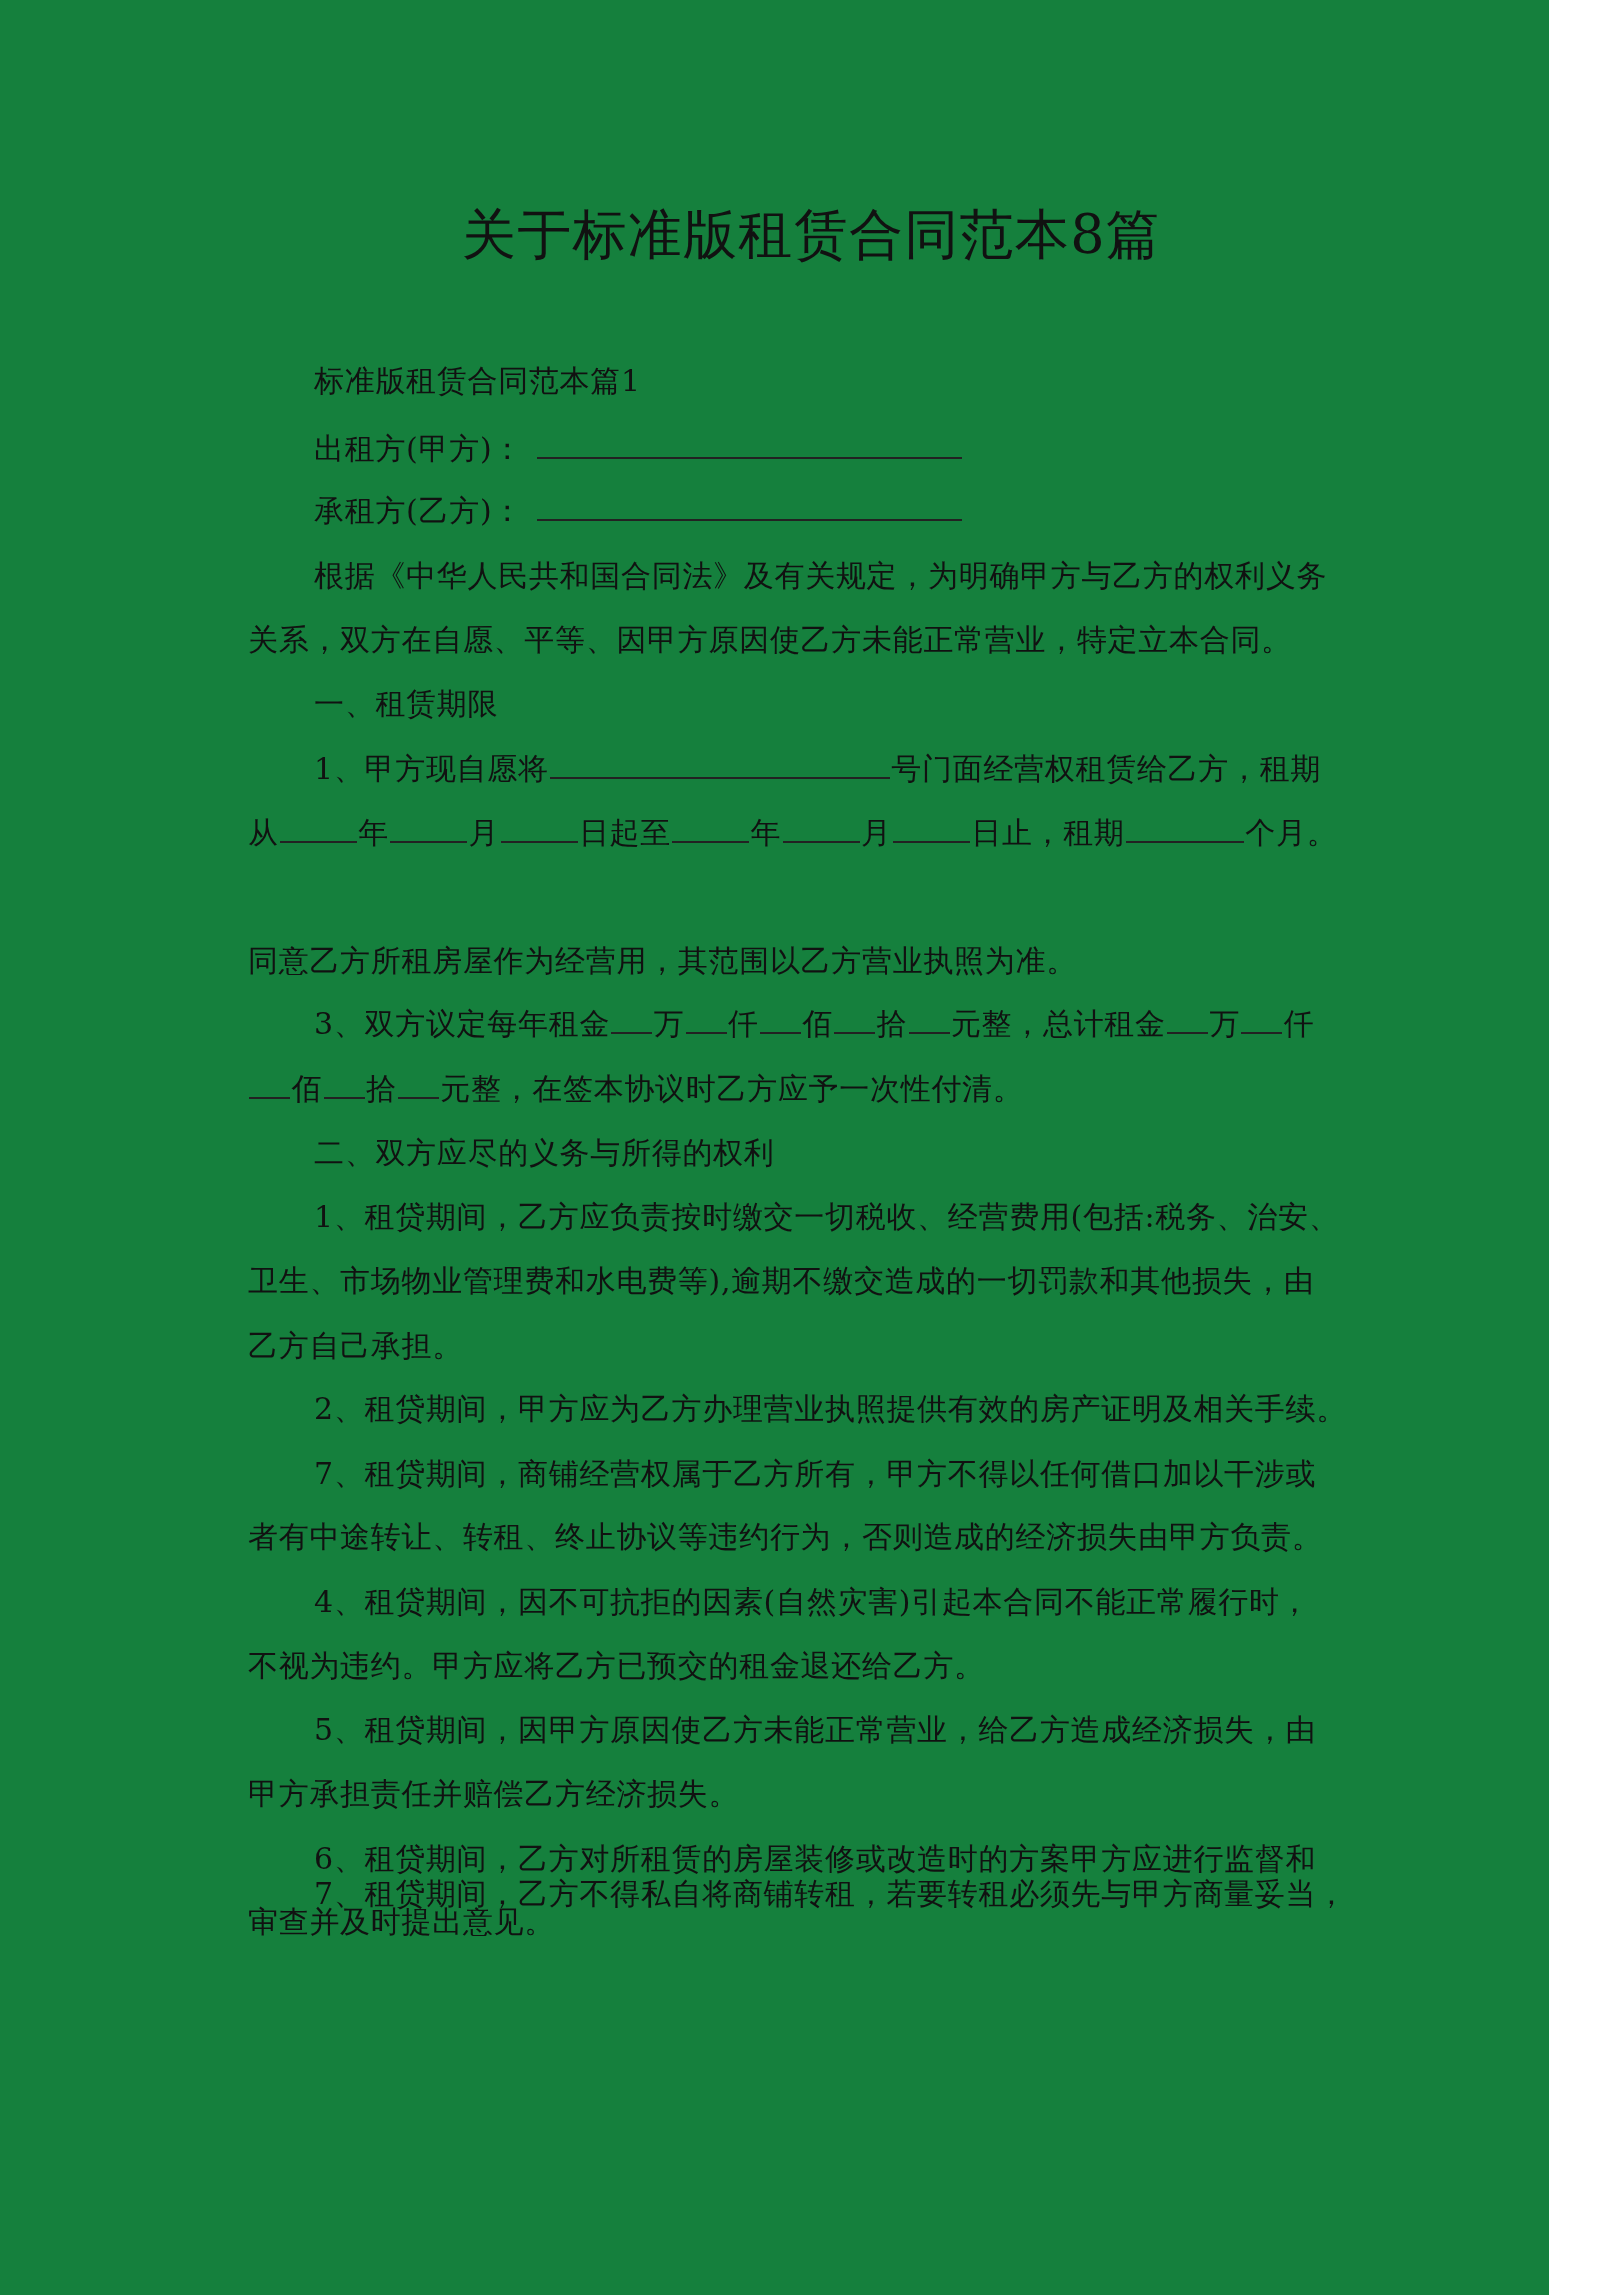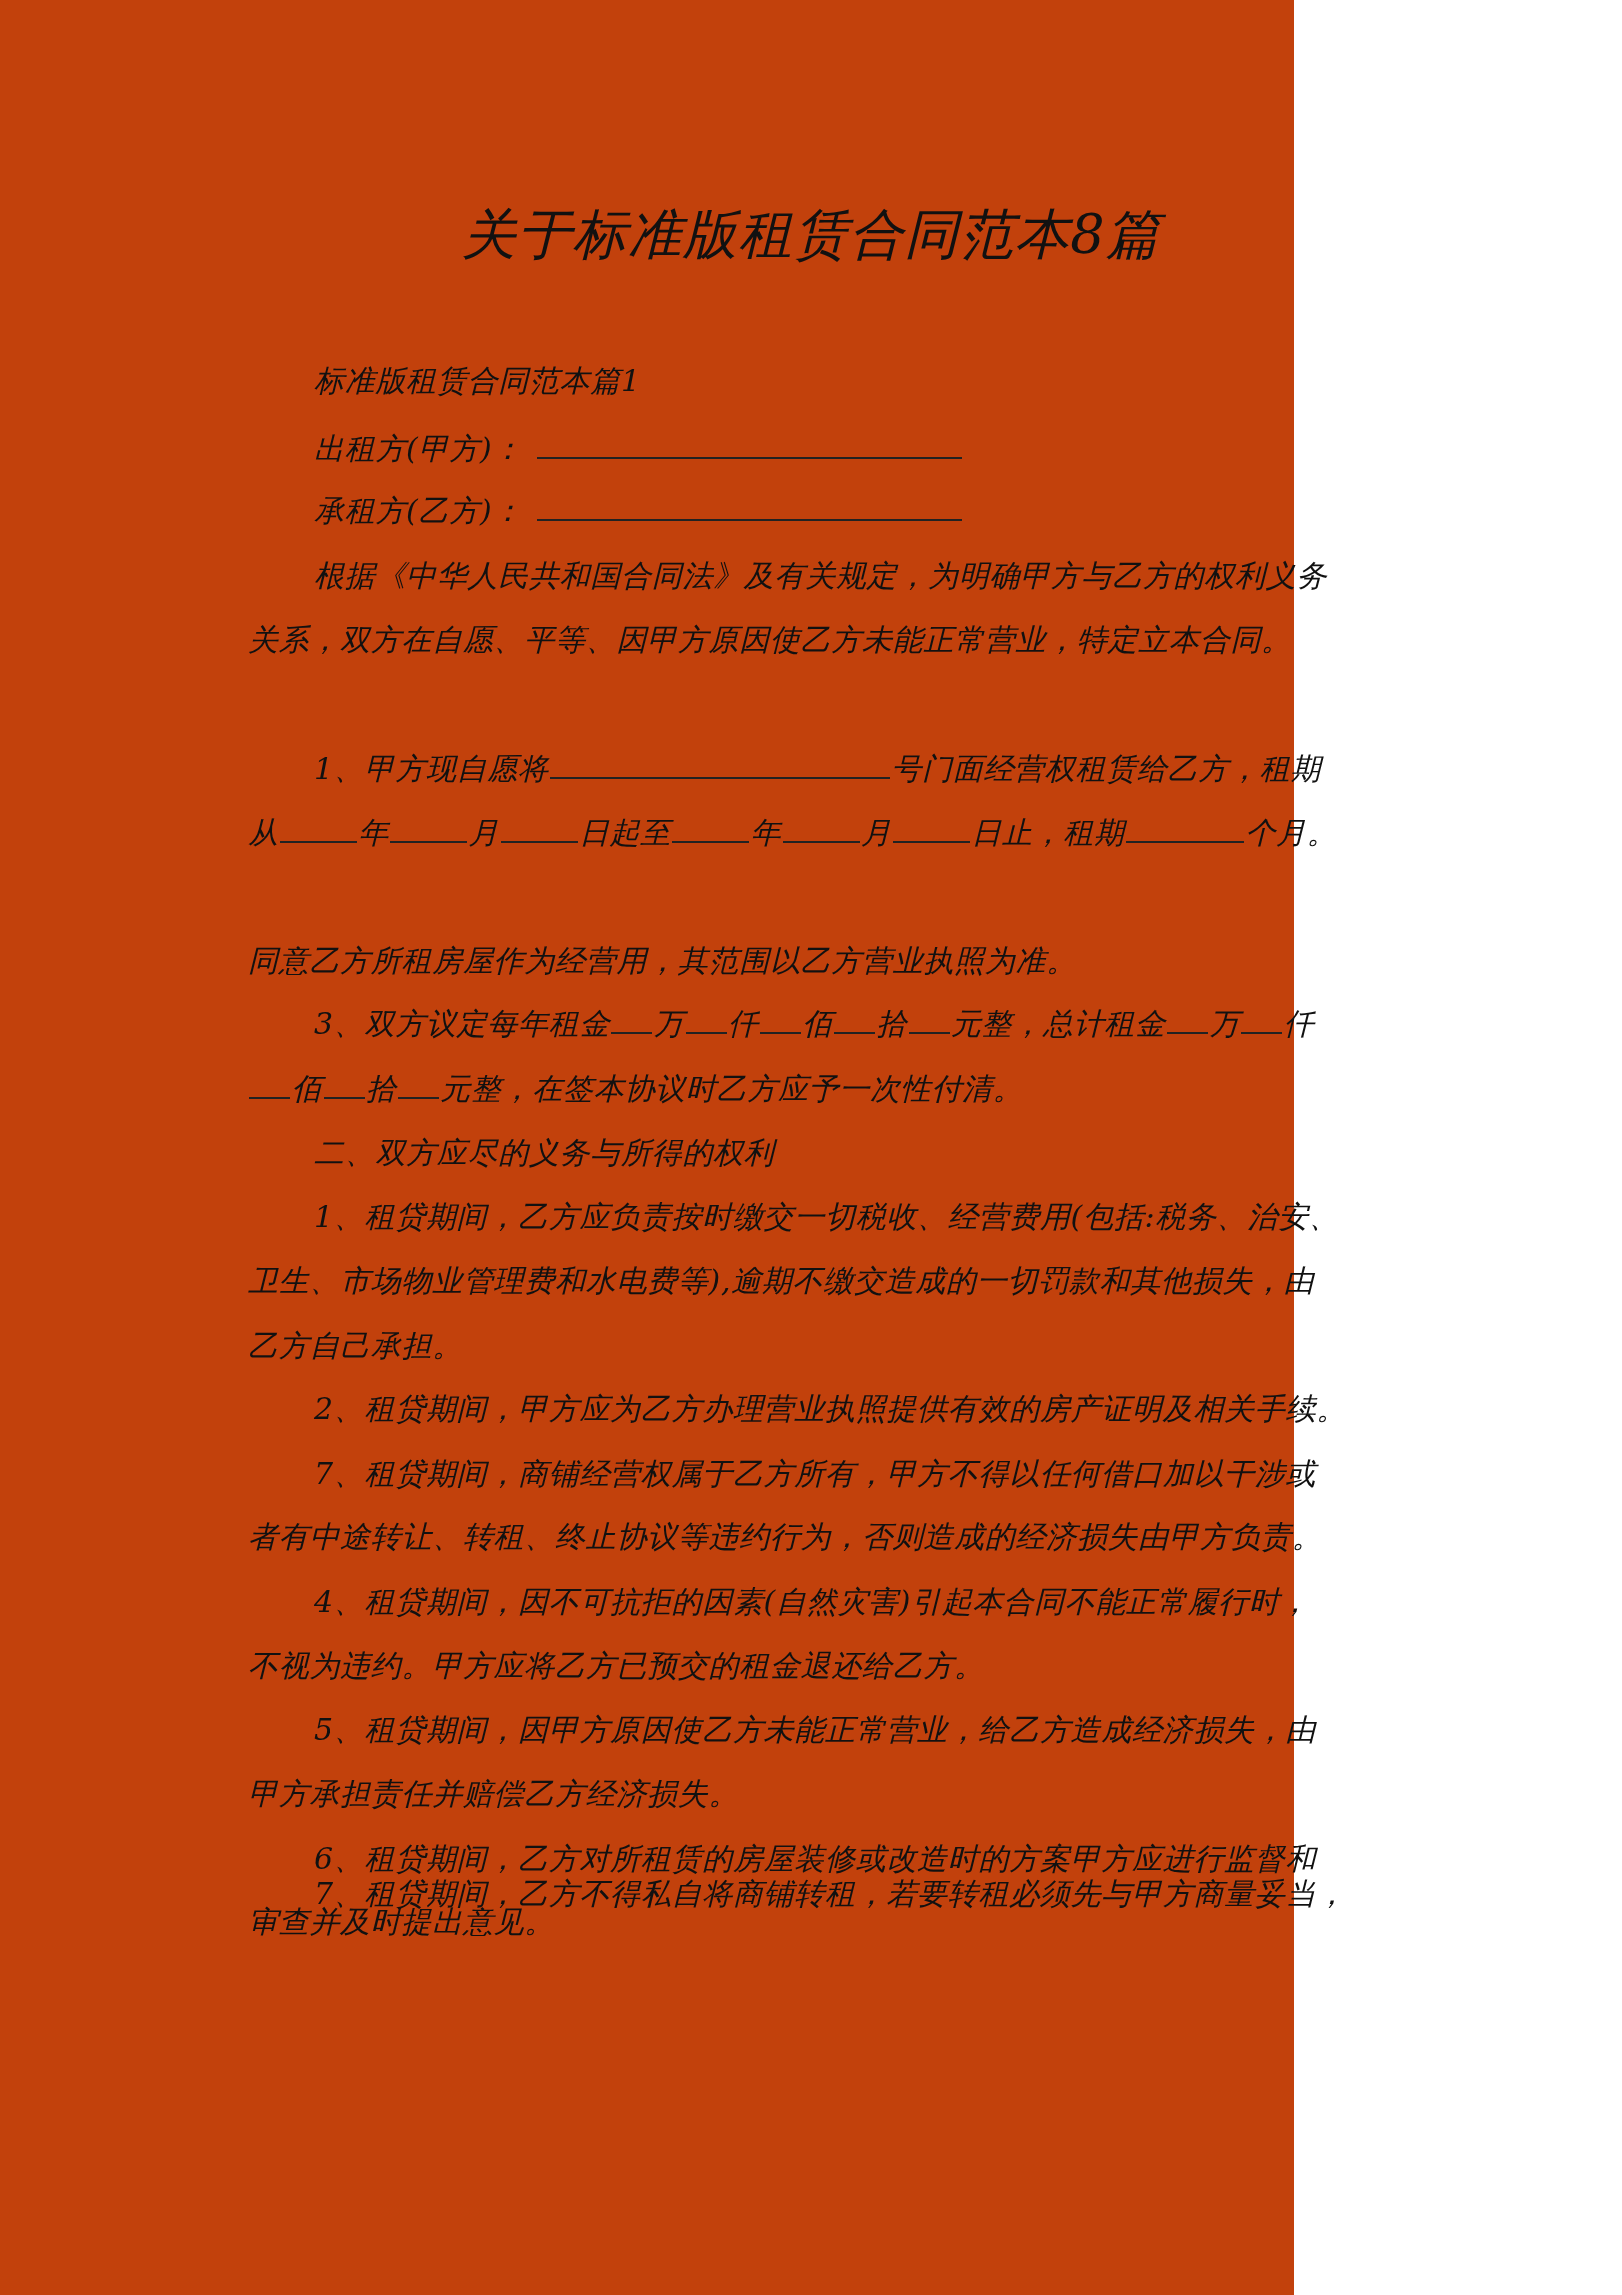--- a/index.html
+++ b/index.html
@@ -1,18 +1,18 @@
 <!DOCTYPE html>
 <html style="font-size:10.5px"><head>
 <meta charset="utf-8">
 <style>
   html, body { margin: 0; padding: 0; background: #ffffff; }
   body { width: 1623px; height: 2295px; position: relative; overflow: hidden;
          font-family: "DejaVu Serif", "Liberation Serif", serif; color: #111; }
-  .page { position: absolute; left: 0; top: 0; width: 1294px; height: 2295px; background: #c2410c; font-style: italic; }
+  .page { position: absolute; left: 0; top: 0; width: 1549px; height: 2295px; background: #15803d; }
   .title { position: absolute; left: 0; width: 1623px; top: 202px; text-align: center;
            font-size: 54px; line-height: 65px; letter-spacing: 1.3px; }
   .line { position: absolute; left: 248px; width: 1158px; font-size: 30px; line-height: 39px;
           white-space: nowrap; letter-spacing: 0.7px; }
   .indent { left: 314px; width: 1092px; }
   .blank { display: inline-block; border-bottom: 2px solid #222; height: 26px; vertical-align: baseline; margin: 0 1.3px; }
   .b-party { width: 425px; margin-left: 14.4px; }
   .b-addr { width: 340px; }
   .b-date { width: 77px; }
   .b-months { width: 118px; }
@@ -31,20 +31,21 @@
     <span>出租方(甲方)：</span><span class="blank b-party"></span>
   </div>
 
   <div class="line indent" style="top:491px">
     <span>承租方(乙方)：</span><span class="blank b-party"></span>
   </div>
 
   <div class="line indent" style="top:556px">根据《中华人民共和国合同法》及有关规定，为明确甲方与乙方的权利义务</div>
   <div class="line" style="top:620px">关系，双方在自愿、平等、因甲方原因使乙方未能正常营业，特定立本合同。</div>
 
+  <div class="line indent" style="top:684px">一、租赁期限</div>
 
   <div class="line indent" style="top:749px">
     <span>1、甲方现自愿将</span><span class="blank b-addr"></span><span>号门面经营权租赁给乙方，租期</span>
   </div>
 
   <div class="line" style="top:813px">
     <span>从</span><span class="blank b-date"></span><span>年</span><span class="blank b-date"></span><span>月</span><span class="blank b-date"></span><span>日起至</span><span class="blank b-date"></span><span>年</span><span class="blank b-date"></span><span>月</span><span class="blank b-date"></span><span>日止，租期</span><span class="blank b-months"></span><span>个月。</span>
   </div>
 
   <div class="line" style="top:941px">同意乙方所租房屋作为经营用，其范围以乙方营业执照为准。</div>

